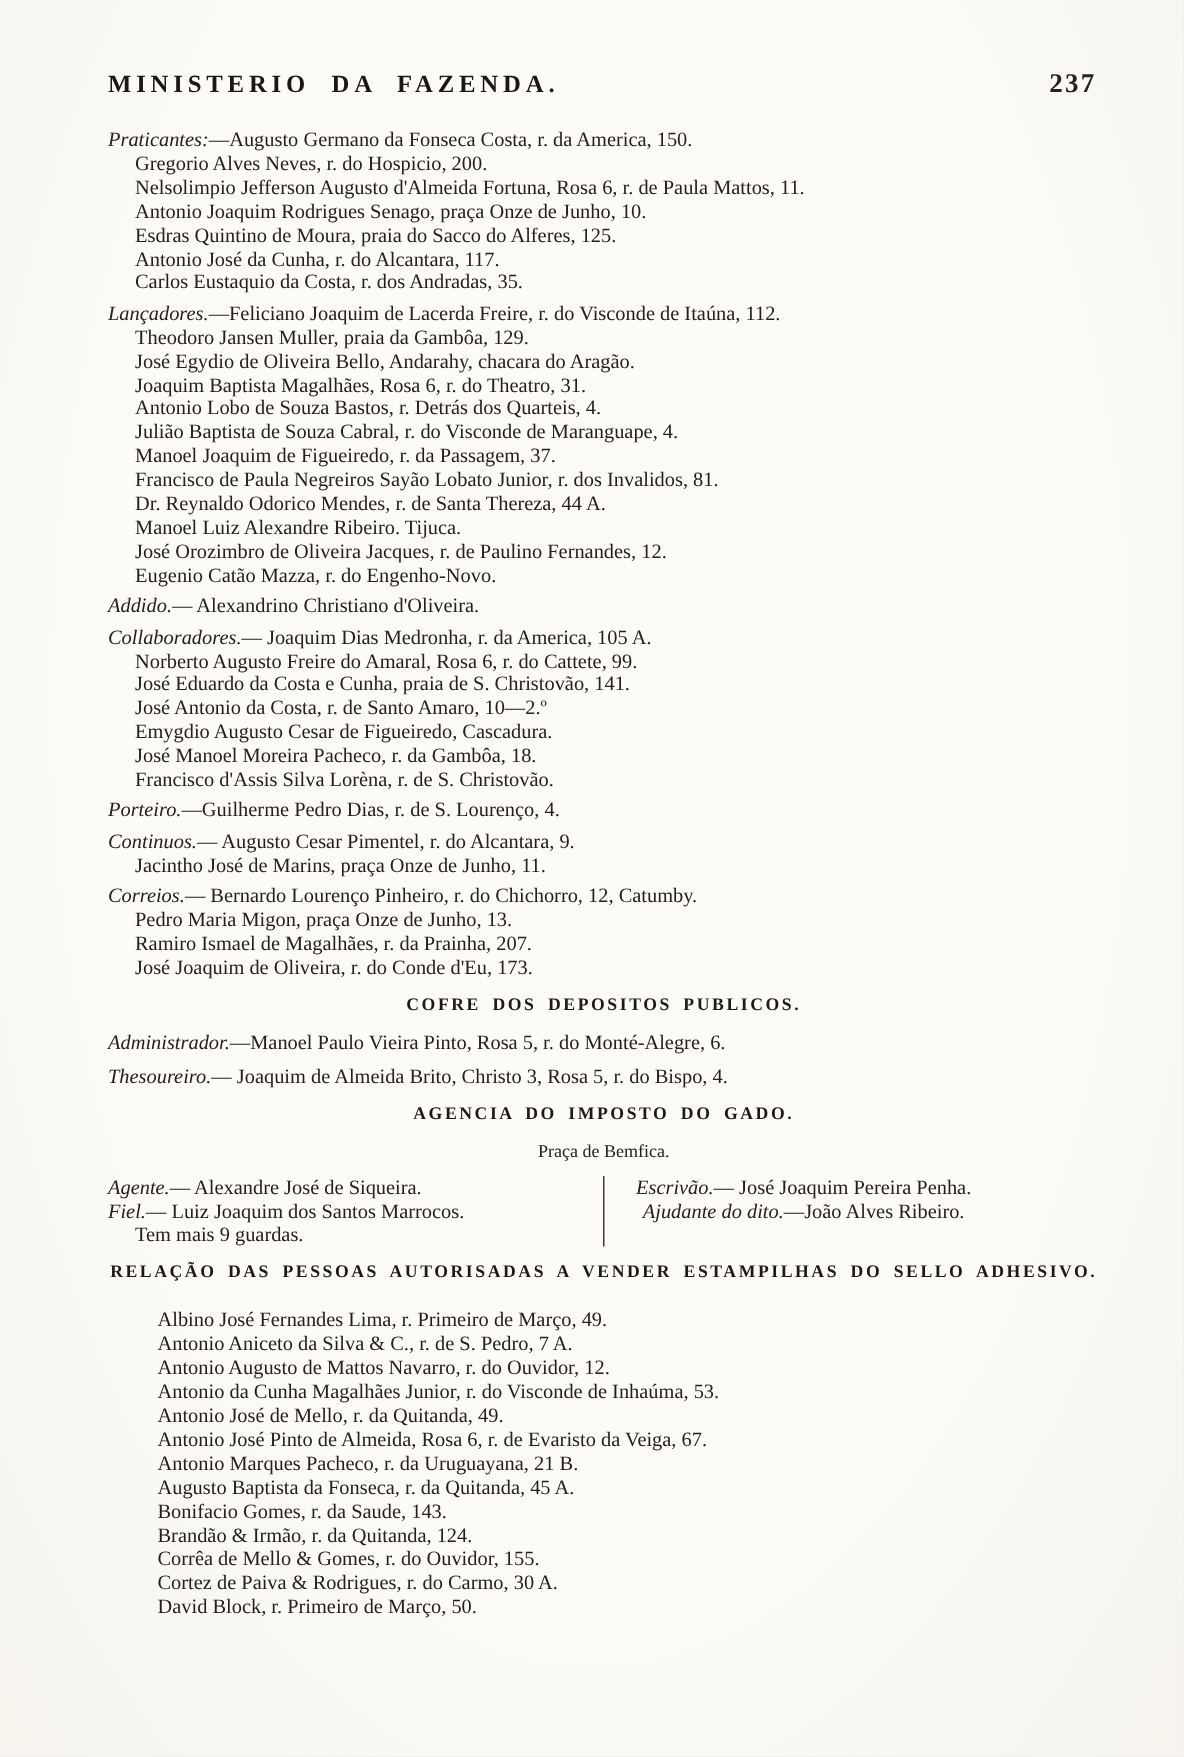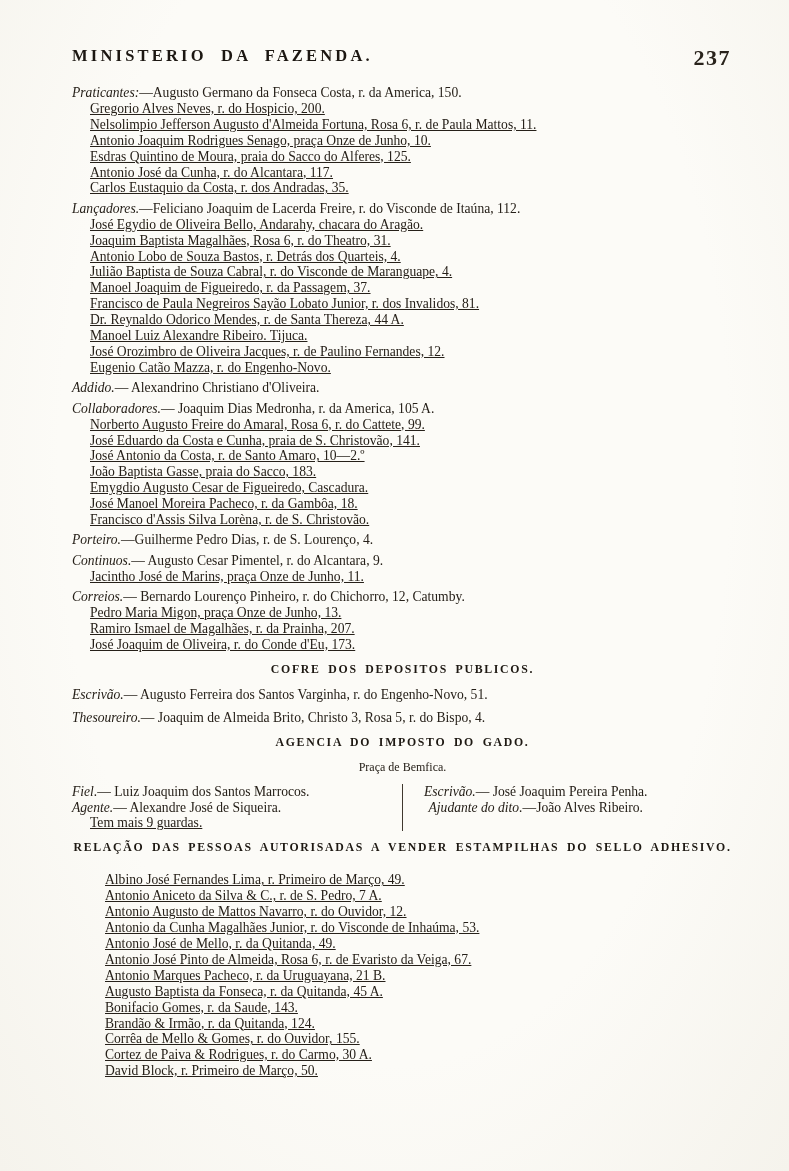--- a/index.html
+++ b/index.html
@@ -18,31 +18,31 @@
   .hdr { position:relative; text-align:left; margin-bottom:13px; height:30px; }
   .hdr-title {
     display:inline-block;
     font-weight:bold; font-size:16.5px;
     letter-spacing:3.2px; word-spacing:7px;
     padding-top:4px;
     color:#1c1712;
   }
   .hdr-page {
     position:absolute; right:2px; top:3px;
-    font-size:22px; font-weight:bold; letter-spacing:1.5px;
+    font-size:18px; font-weight:bold; letter-spacing:1.5px;
     color:#29231c;
   }
   .entry {
     margin:0;
     font-size:13.6px; line-height:15.9px;
     white-space:nowrap;
     color:#262019;
   }
   .entry i { font-style:italic; }
-  .cont { padding-left:18px;text-decoration:underline; }
+  .cont { padding-left:18px; }
   .group { margin:0 0 4.5px 0; }
   .group.spread { margin-bottom:7px; }
   .heading {
     text-align:center; font-weight:bold;
     font-size:11.8px; letter-spacing:1.7px; word-spacing:3px;
     margin:9px 0 10px 0; color:#1e1913;
   }
   .subheading {
     text-align:center; font-size:12px;
     margin:3px 0 9px 0;
@@ -66,70 +66,70 @@
         <p class="entry"><i>Praticantes:</i>—Augusto Germano da Fonseca Costa, r. da America, 150.</p>
         <p class="entry cont">Gregorio Alves Neves, r. do Hospicio, 200.</p>
         <p class="entry cont">Nelsolimpio Jefferson Augusto d'Almeida Fortuna, Rosa 6, r. de Paula Mattos, 11.</p>
         <p class="entry cont">Antonio Joaquim Rodrigues Senago, praça Onze de Junho, 10.</p>
         <p class="entry cont">Esdras Quintino de Moura, praia do Sacco do Alferes, 125.</p>
         <p class="entry cont">Antonio José da Cunha, r. do Alcantara, 117.</p>
         <p class="entry cont">Carlos Eustaquio da Costa, r. dos Andradas, 35.</p>
       </div>
       <div class="group">
         <p class="entry"><i>Lançadores.</i>—Feliciano Joaquim de Lacerda Freire, r. do Visconde de Itaúna, 112.</p>
+        <p class="entry cont">Theodoro Jansen Muller, praia da Gambôa, 129.</p>
         <p class="entry cont">José Egydio de Oliveira Bello, Andarahy, chacara do Aragão.</p>
         <p class="entry cont">Joaquim Baptista Magalhães, Rosa 6, r. do Theatro, 31.</p>
         <p class="entry cont">Antonio Lobo de Souza Bastos, r. Detrás dos Quarteis, 4.</p>
         <p class="entry cont">Julião Baptista de Souza Cabral, r. do Visconde de Maranguape, 4.</p>
         <p class="entry cont">Manoel Joaquim de Figueiredo, r. da Passagem, 37.</p>
         <p class="entry cont">Francisco de Paula Negreiros Sayão Lobato Junior, r. dos Invalidos, 81.</p>
         <p class="entry cont">Dr. Reynaldo Odorico Mendes, r. de Santa Thereza, 44 A.</p>
         <p class="entry cont">Manoel Luiz Alexandre Ribeiro. Tijuca.</p>
         <p class="entry cont">José Orozimbro de Oliveira Jacques, r. de Paulino Fernandes, 12.</p>
         <p class="entry cont">Eugenio Catão Mazza, r. do Engenho-Novo.</p>
       </div>
       <div class="group">
         <p class="entry"><i>Addido.</i>— Alexandrino Christiano d'Oliveira.</p>
       </div>
       <div class="group">
         <p class="entry"><i>Collaboradores.</i>— Joaquim Dias Medronha, r. da America, 105 A.</p>
         <p class="entry cont">Norberto Augusto Freire do Amaral, Rosa 6, r. do Cattete, 99.</p>
         <p class="entry cont">José Eduardo da Costa e Cunha, praia de S. Christovão, 141.</p>
         <p class="entry cont">José Antonio da Costa, r. de Santo Amaro, 10—2.º</p>
-        <p class="entry cont">João Baptista Gasse, praia do Sacco, 183.</p>
         <p class="entry cont">Emygdio Augusto Cesar de Figueiredo, Cascadura.</p>
         <p class="entry cont">José Manoel Moreira Pacheco, r. da Gambôa, 18.</p>
         <p class="entry cont">Francisco d'Assis Silva Lorèna, r. de S. Christovão.</p>
       </div>
       <div class="group">
         <p class="entry"><i>Porteiro.</i>—Guilherme Pedro Dias, r. de S. Lourenço, 4.</p>
       </div>
       <div class="group">
         <p class="entry"><i>Continuos.</i>— Augusto Cesar Pimentel, r. do Alcantara, 9.</p>
         <p class="entry cont">Jacintho José de Marins, praça Onze de Junho, 11.</p>
       </div>
       <div class="group">
         <p class="entry"><i>Correios.</i>— Bernardo Lourenço Pinheiro, r. do Chichorro, 12, Catumby.</p>
         <p class="entry cont">Pedro Maria Migon, praça Onze de Junho, 13.</p>
         <p class="entry cont">Ramiro Ismael de Magalhães, r. da Prainha, 207.</p>
         <p class="entry cont">José Joaquim de Oliveira, r. do Conde d'Eu, 173.</p>
       </div>
       <p class="heading">COFRE DOS DEPOSITOS PUBLICOS.</p>
       <div class="group spread">
-        <p class="entry"><i>Escrivão.</i>— Augusto Ferreira dos Santos Varginha, r. do Engenho-Novo, 51.</p>
+        <p class="entry"><i>Administrador.</i>—Manoel Paulo Vieira Pinto, Rosa 5, r. do Monté-Alegre, 6.</p>
       </div>
       <div class="group spread">
         <p class="entry"><i>Thesoureiro.</i>— Joaquim de Almeida Brito, Christo 3, Rosa 5, r. do Bispo, 4.</p>
       </div>
       <p class="heading">AGENCIA DO IMPOSTO DO GADO.</p>
       <p class="subheading">Praça de Bemfica.</p>
       <div class="cols">
         <div class="col-left">
+          <p class="entry"><i>Agente.</i>— Alexandre José de Siqueira.</p>
           <p class="entry"><i>Fiel.</i>— Luiz Joaquim dos Santos Marrocos.</p>
-          <p class="entry"><i>Agente.</i>— Alexandre José de Siqueira.</p>
           <p class="entry cont">Tem mais 9 guardas.</p>
         </div>
         <div class="col-right">
           <p class="entry"><i>Escrivão.</i>— José Joaquim Pereira Penha.</p>
           <p class="entry"><i>Ajudante do dito.</i>—João Alves Ribeiro.</p>
         </div>
       </div>
       <p class="heading">RELAÇÃO DAS PESSOAS AUTORISADAS A VENDER ESTAMPILHAS DO SELLO ADHESIVO.</p>
       <div class="group plainlist">
         <p class="entry cont">Albino José Fernandes Lima, r. Primeiro de Março, 49.</p>

